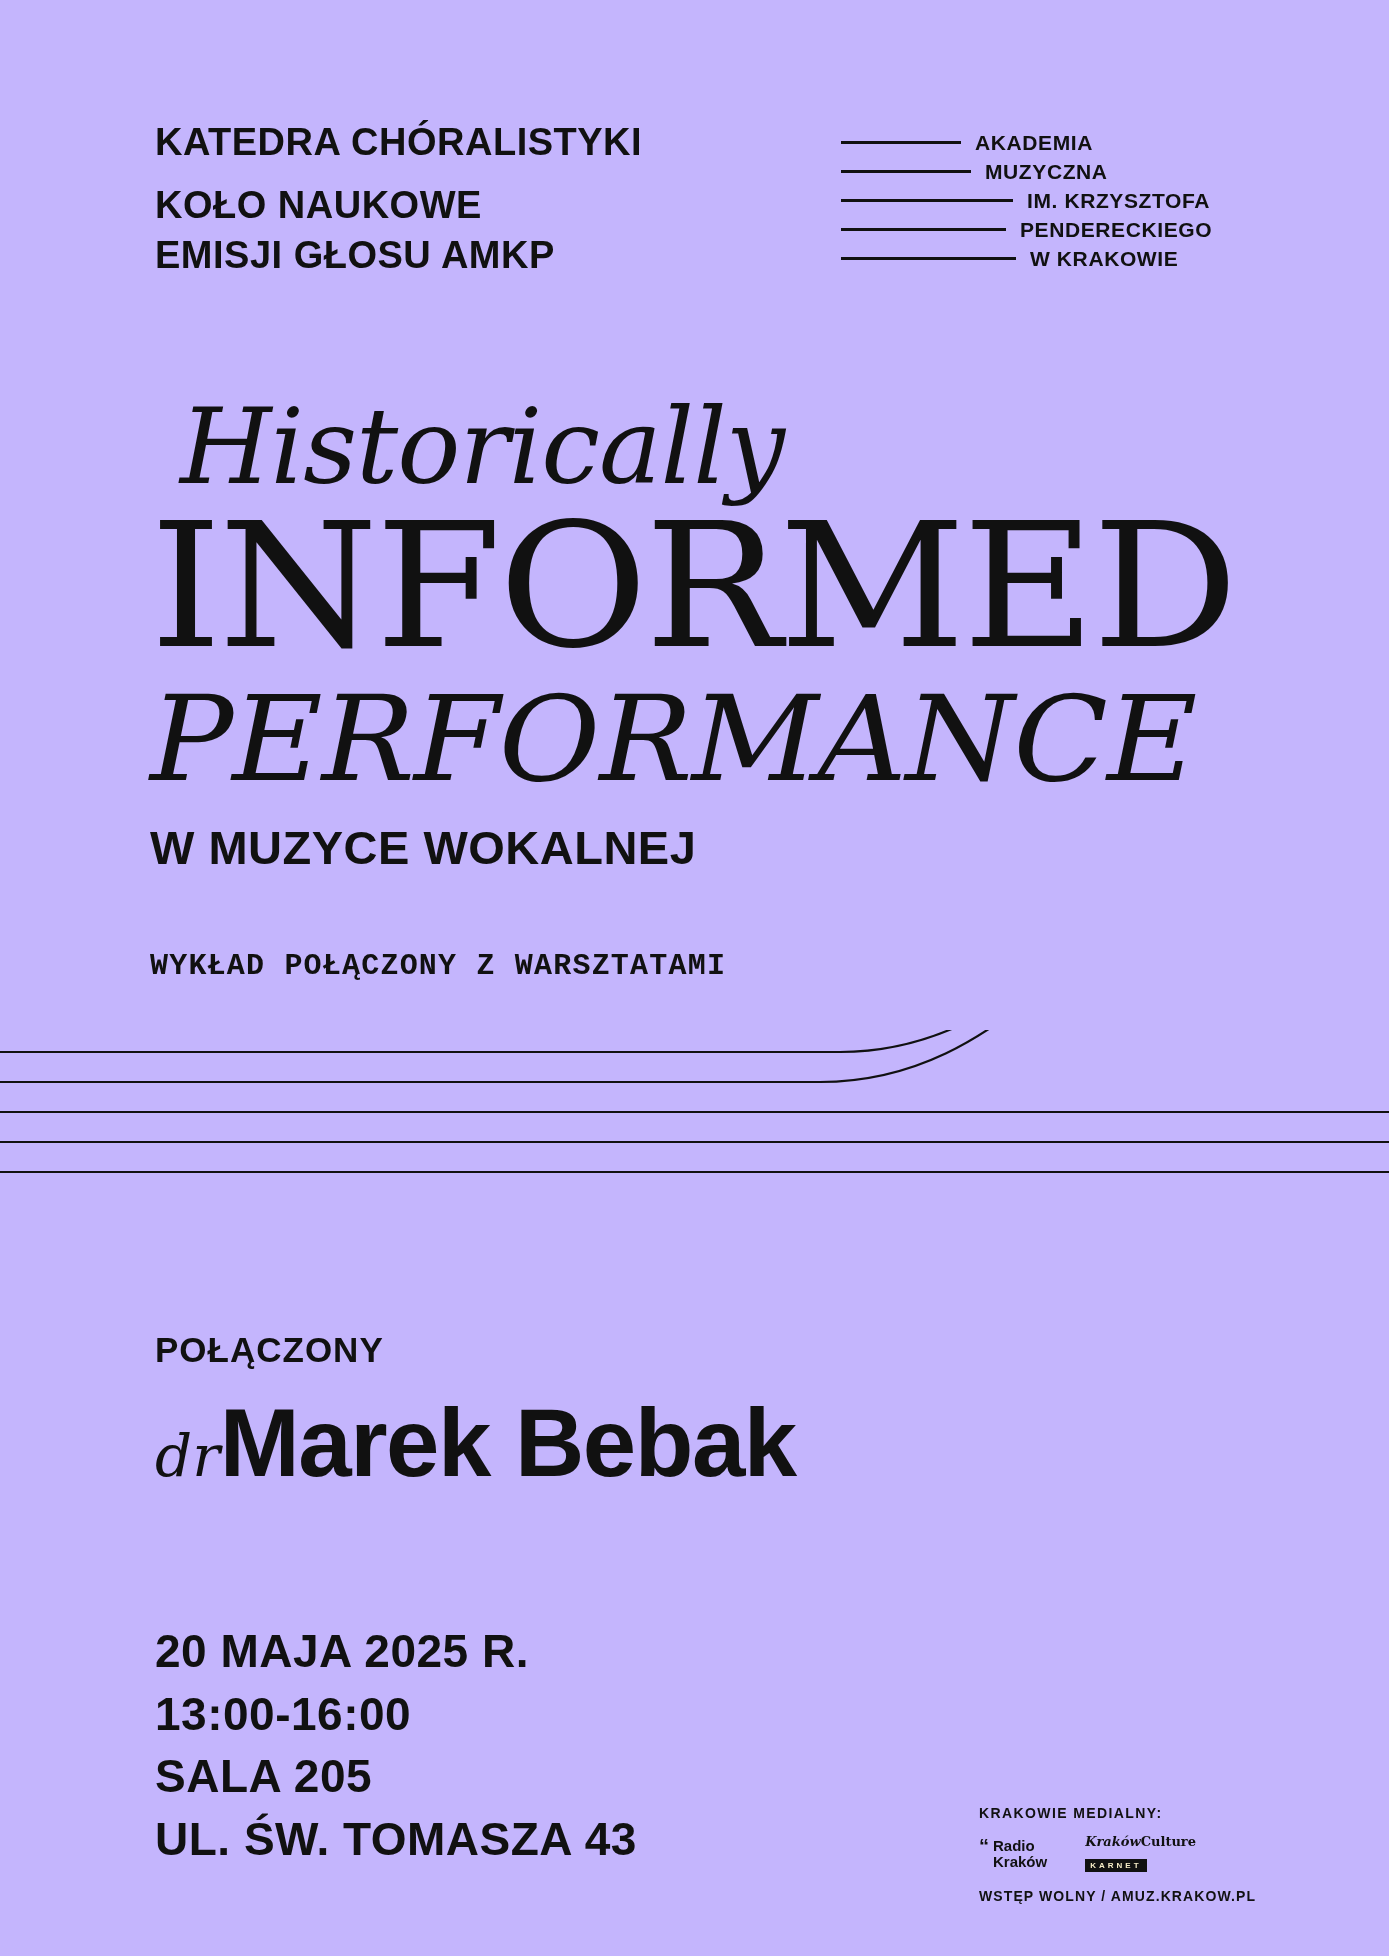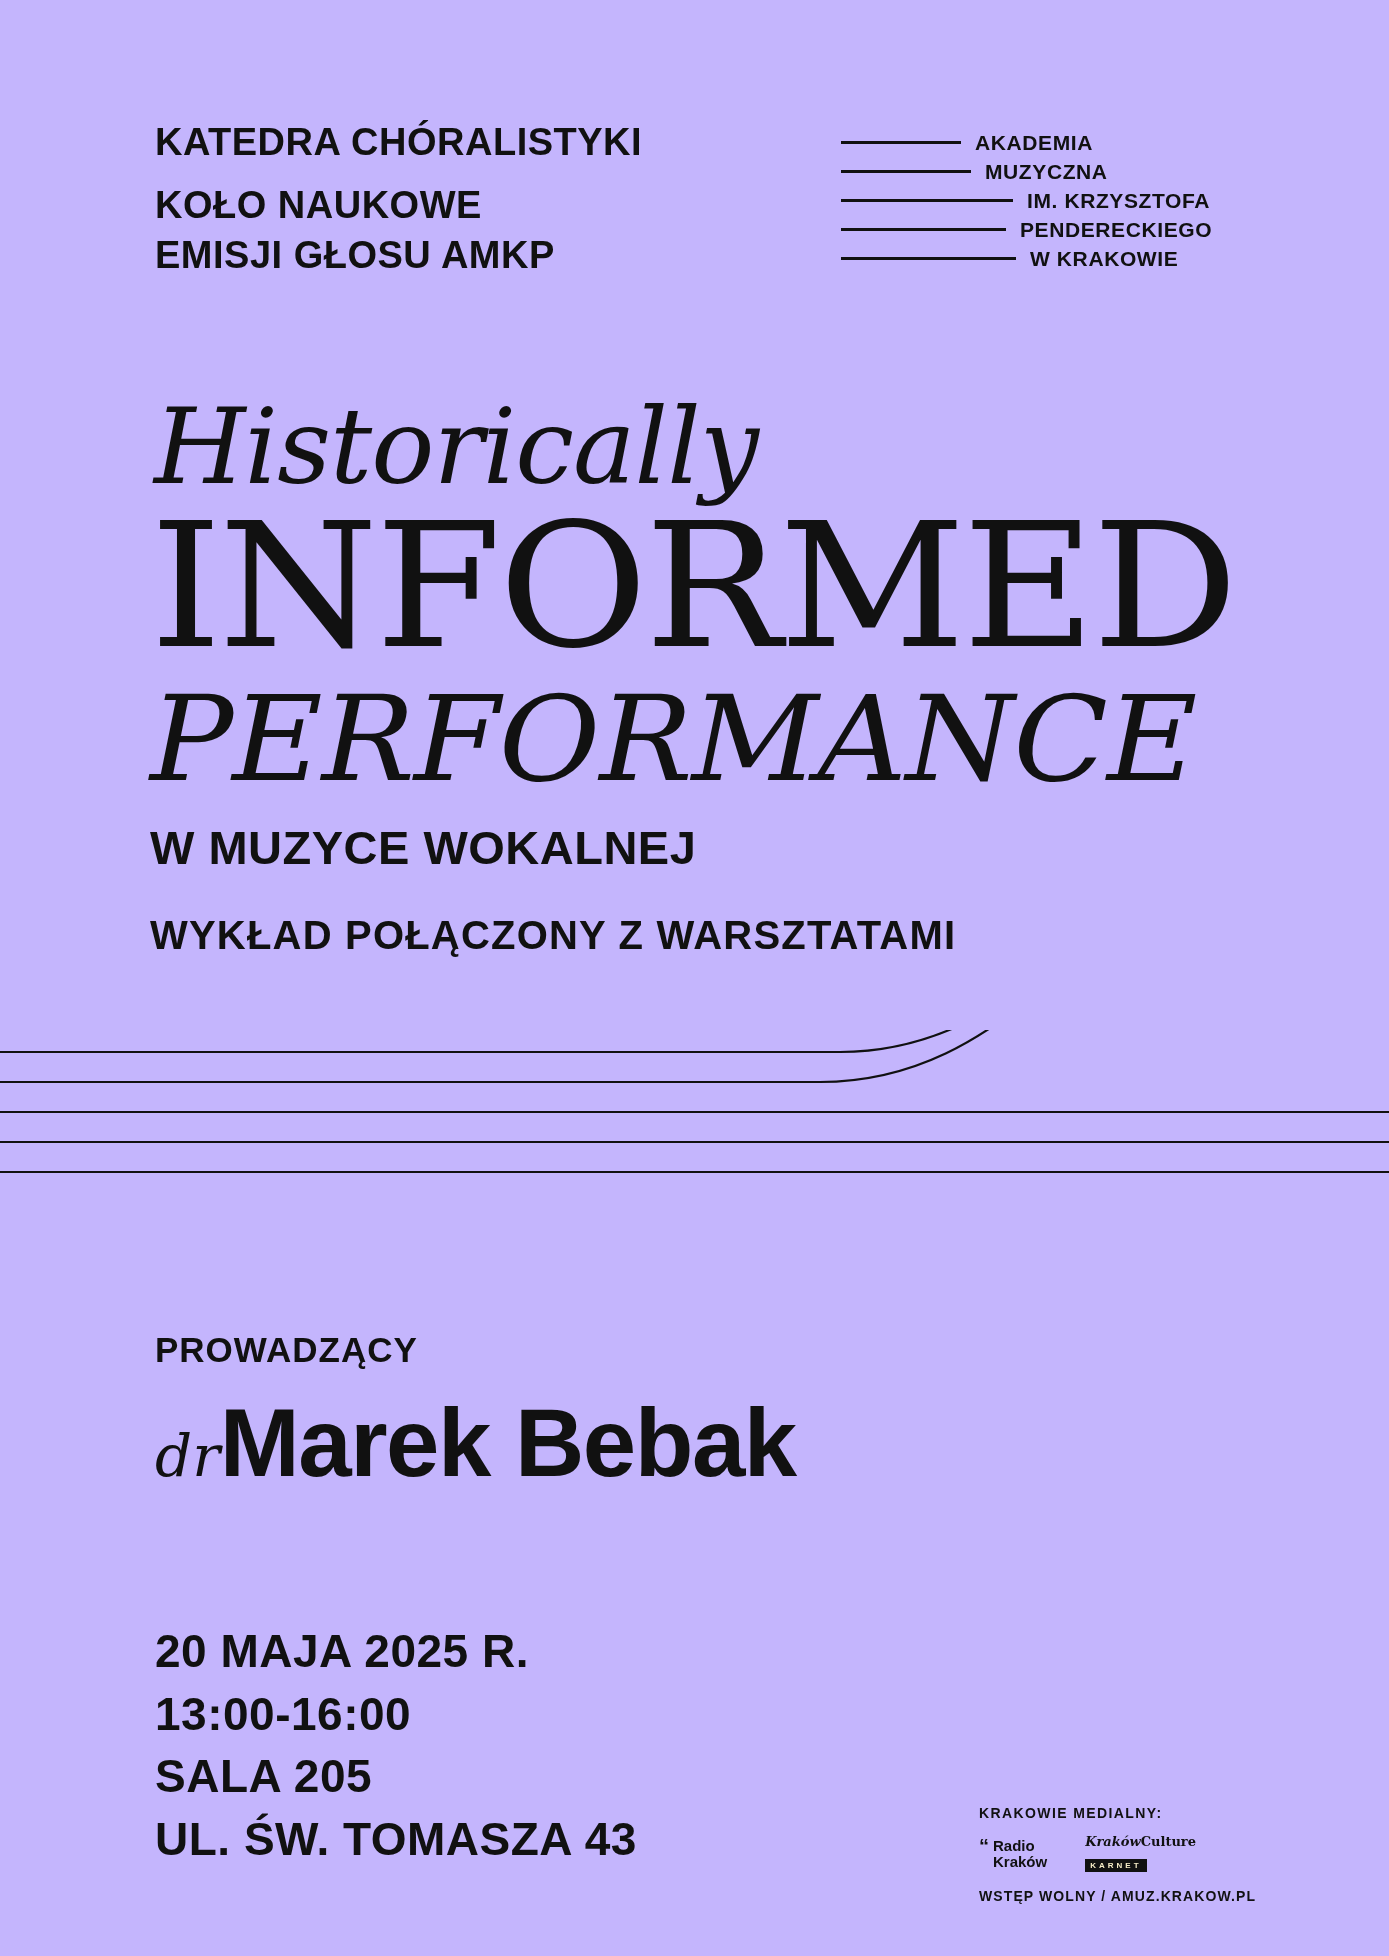--- a/index.html
+++ b/index.html
@@ -64,21 +64,21 @@
     left: 150px;
     top: 395px;
     width: 1120px;
   }
   .t-script {
     font-family: "DejaVu Serif", serif;
     font-style: italic;
     font-size: 105px;
     line-height: 1;
     letter-spacing: -1px;
-    margin-left: 4px;
+    margin-left: 30px;
   }
   .t-informed {
     font-family: "DejaVu Serif", serif;
     font-weight: 400;
     font-size: 172px;
     line-height: 0.92;
     letter-spacing: -3px;
     margin-top: 8px;
     transform: scaleX(1.06);
     transform-origin: left center;
@@ -93,24 +93,25 @@
     transform: scaleX(1.05);
     transform-origin: left center;
   }
   .t-sub {
     font-size: 47px;
     font-weight: 700;
     letter-spacing: 0.5px;
     margin-top: 22px;
   }
   .t-kicker {
-    font-size: 40px;
+    font-size: 30px;
     font-weight: 700;
     letter-spacing: 1.2px;
-    margin-top: 38px;
+    margin-top: 74px;
+    font-family: Liberation Mono, monospace;
   }
 
   
   .staff {
     position: absolute;
     left: 0;
     top: 1030px;
     width: 1389px;
     height: 180px;
   }
@@ -262,21 +263,21 @@
     <g fill="none" stroke="#111111" stroke-width="2.2">
       <path d="M0,22 L840,22 C930,22 1000,-20 1060,-70 C1110,-112 1180,-130 1389,-132"></path>
       <path d="M0,52 L820,52 C915,52 985,8 1045,-44 C1100,-90 1175,-108 1389,-110"></path>
       <path d="M0,82 L0,82 L1389,82"></path>
       <path d="M0,112 L1389,112"></path>
       <path d="M0,142 L1389,142"></path>
     </g>
   </svg>
 
   <div class="presenter">
-    <div class="presenter-label">PROWADZĄCY</div>
+    <div class="presenter-label">POŁĄCZONY</div>
     <div class="presenter-name-row">
       <div class="presenter-prefix">dr</div>
       <div class="presenter-name">Marek Bebak</div>
     </div>
   </div>
 
   <div class="details">
     <div class="detail-line">20 MAJA 2025 R.</div>
     <div class="detail-line">13:00-16:00</div>
     <div class="detail-line">SALA 205</div>

